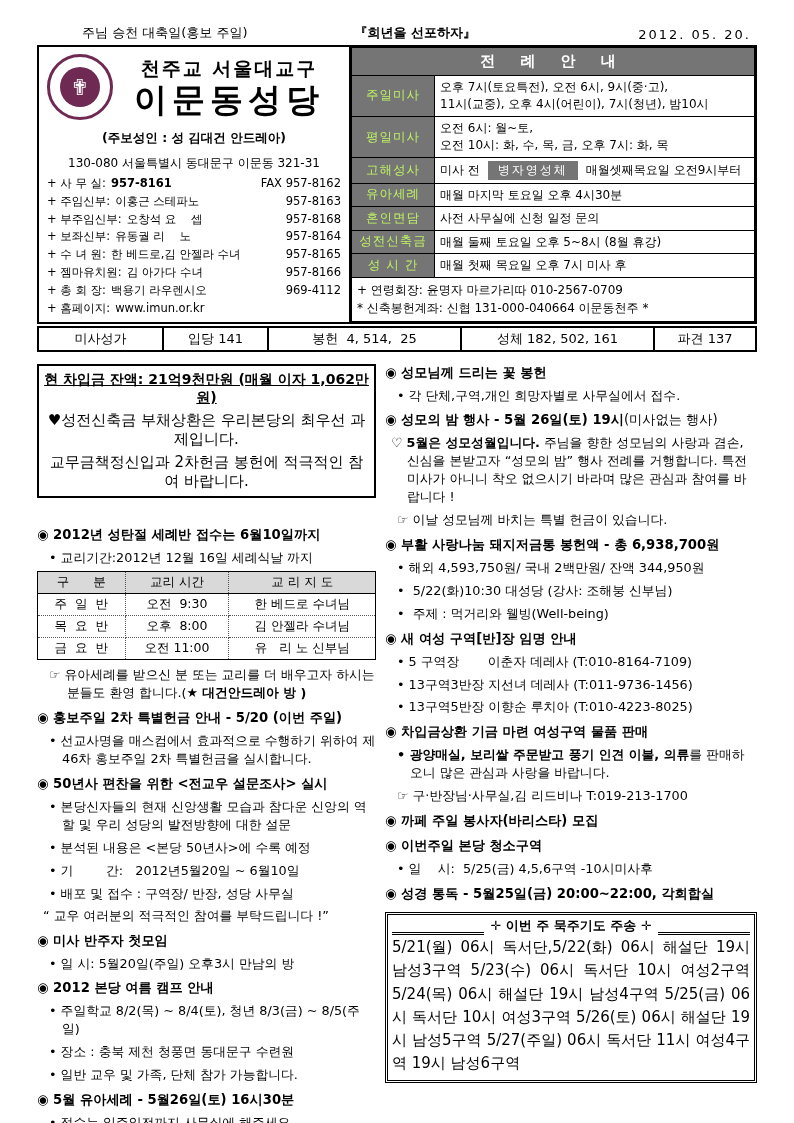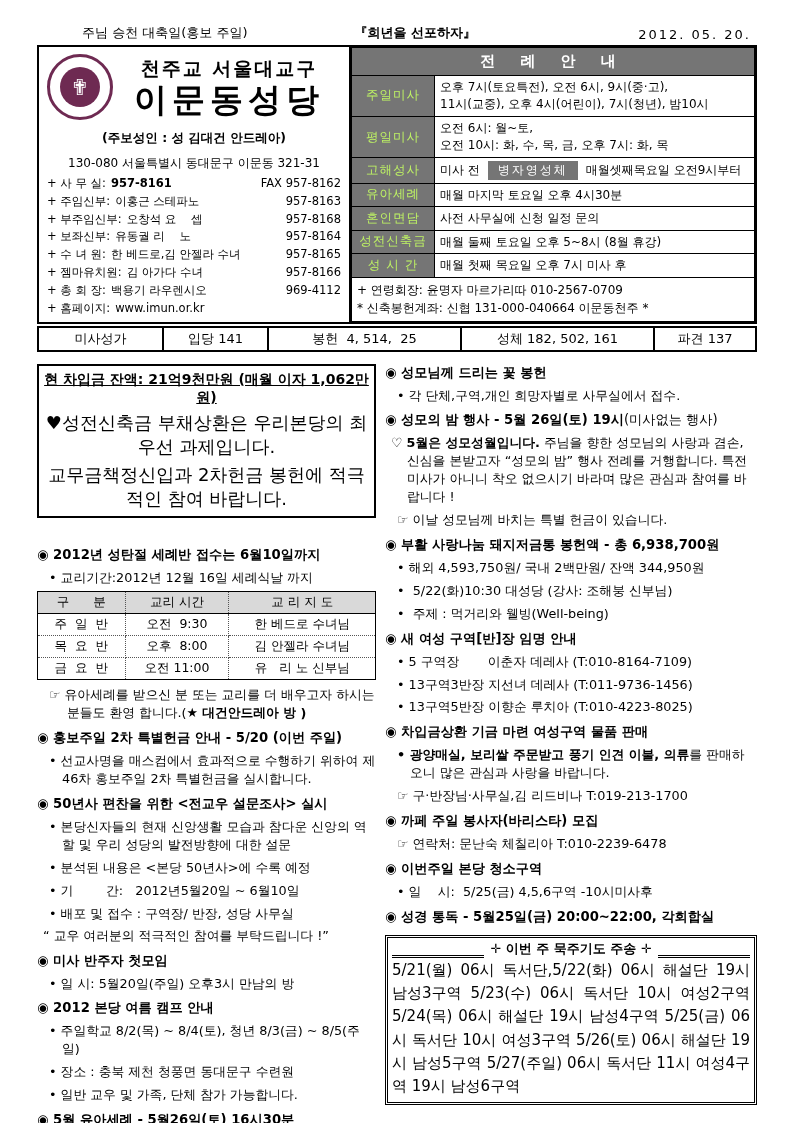--- a/index.html
+++ b/index.html
@@ -38,21 +38,21 @@
   .lt-notes{font-size:12px;line-height:1.5;}
   
   table.hymns{border-collapse:collapse;width:100%;margin-top:2px;padding-left:17px;}
   table.hymns td{border:2px solid #000;text-align:center;font-size:13px;padding:2px 4px;white-space:pre;}
   
   .cols{display:flex;gap:9px;margin-top:12px;}
   .col-l{width:339px;flex-shrink:0;}
   .col-r{flex:1;min-width:0;}
   .debt-box{border:2px solid #000;padding:5px 4px;text-align:center;margin-bottom:28px;}
   .debt-title{font-weight:bold;text-decoration:underline;font-size:14px;}
-  .debt-line{font-size:18px;margin-top:4px;}
+  .debt-line{font-size:15px;margin-top:4px;}
   .sec{margin-bottom:5px;}
   .sec-h{font-weight:bold;font-size:13.2px;margin:7px 0 4px;white-space:pre-wrap;}
   .b{font-size:12.8px;margin:5px 0;padding-left:25px;text-indent:-13px;white-space:pre-wrap;line-height:1.4;}
   .note-line{font-size:12.8px;margin:5px 0;padding-left:30px;text-indent:-18px;white-space:pre-wrap;line-height:1.4;}
   .quote{font-size:12.8px;margin:5px 0 5px 6px;}
   .inline-bold{font-weight:bold;}
   
   table.cat{border-collapse:collapse;width:100%;margin:4px 0 6px;font-size:12.5px;}
   table.cat th{background:#d9d9d9;font-weight:normal;margin-left:48px;}
   table.cat th,table.cat td{border:1px dotted #555;padding:2px 4px;text-align:center;white-space:pre;}
@@ -302,21 +302,20 @@
       </div>
 
       <div class="sec">
         <div class="sec-h">◉ 차입금상환 기금 마련 여성구역 물품 판매</div>
         <div class="b"><span class="inline-bold">• 광양매실, 보리쌀 주문받고 풍기 인견 이불, 의류</span><span>를 판매하오니 많은 관심과 사랑을 바랍니다.</span></div>
         <div class="note-line">☞ 구·반장님·사무실,김 리드비나 T:019-213-1700</div>
       </div>
 
       <div class="sec">
         <div class="sec-h">◉ 까페 주일 봉사자(바리스타) 모집</div>
-        <div class="note-line">☞ 연락처: 문난숙 체칠리아 T:010-2239-6478</div>
       </div>
 
       <div class="sec">
         <div class="sec-h">◉ 이번주일 본당 청소구역</div>
         <div class="b">• 일    시:  5/25(금) 4,5,6구역 -10시미사후</div>
       </div>
 
       <div class="sec">
         <div class="sec-h">◉ 성경 통독 - 5월25일(금) 20:00~22:00, 각회합실</div>
       </div>

